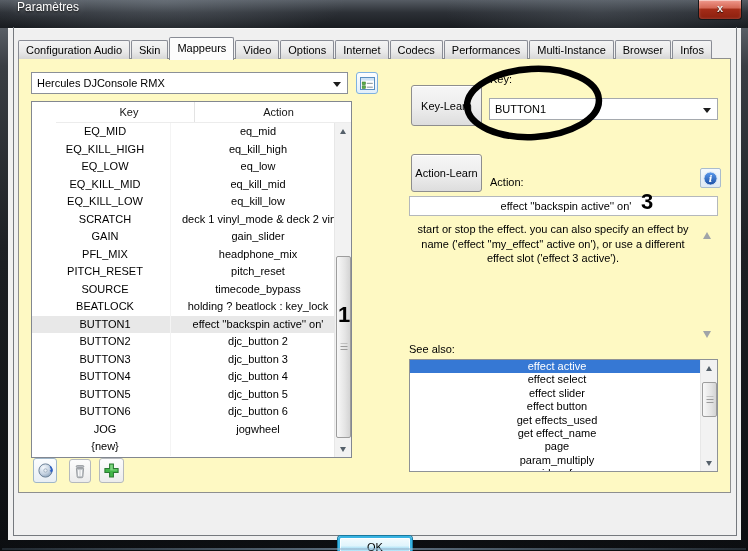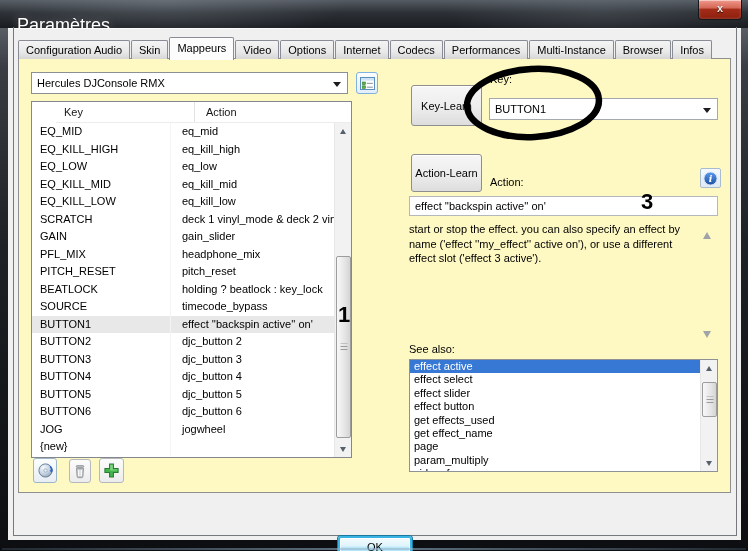--- a/index.html
+++ b/index.html
@@ -7,31 +7,31 @@
        font-family:"Liberation Sans","DejaVu Sans",sans-serif;font-size:11px;color:#000;}
   .window{position:absolute;inset:0;
     background:linear-gradient(180deg,#70767e 0%,#3a3e44 12%,#1d2024 45%,#0c0e11 100%);}
   .window::after{content:"";position:absolute;left:2px;right:2px;bottom:1px;height:2px;
     background:linear-gradient(90deg,rgba(120,150,175,.2),rgba(150,180,205,.6),rgba(120,150,175,.2));}
   
   .titlebar{position:absolute;left:0;top:0;width:748px;height:28px;
     background:radial-gradient(ellipse 260px 60px at 22% 10%,rgba(150,160,170,.28),transparent 70%),
                radial-gradient(ellipse 220px 70px at 80% 40%,rgba(130,140,150,.22),transparent 70%),
                linear-gradient(180deg,#565c64 0%,#2c3036 45%,#191c20 100%);}
-  .title-text{position:absolute;left:17px;top:15px;color:#fff;font-size:18px;
+  .title-text{position:absolute;left:17px;top:0;color:#fff;font-size:12px;
     text-shadow:0 0 10px rgba(255,255,255,.35),0 1px 2px rgba(0,0,0,.9);}
   .close-btn{position:absolute;top:0;right:6px;width:42px;height:19px;
     border:1px solid #15171a;border-top:none;border-radius:0 0 4px 4px;
     background:linear-gradient(180deg,#f0988b 0%,#d66a58 40%,#a32c18 50%,#8c1f0e 100%);
     box-shadow:inset 0 1px 0 rgba(255,255,255,.45), inset 0 0 3px rgba(255,255,255,.25);
     color:#eaeaea;text-align:center;line-height:17px;font-size:11px;font-weight:bold;
     text-shadow:0 1px 1px rgba(0,0,0,.7);cursor:pointer;}
   
   .client{position:absolute;left:8px;top:28px;right:7px;bottom:11px;background:#f0f0f0;
-    box-shadow:inset 0 1px 0 #fafafa;}
+    box-shadow:inset 0 1px 0 #fafafa;text-align:center;}
   .client .inner-edge{position:absolute;left:5px;right:4px;top:-1px;bottom:4px;
     border:1px solid #75797e;border-top:none;pointer-events:none;}
   
   .tabbar{position:absolute;left:10px;right:9px;top:9px;height:22px;display:flex;
     align-items:flex-end;z-index:3;}
   .tab{height:18px;line-height:18px;padding:0 7px;margin-right:1px;white-space:nowrap;
     border:1px solid #898c95;border-bottom:none;border-radius:2px 2px 0 0;
     background:linear-gradient(180deg,#f4f4f4 0%,#e9e9e9 60%,#d6d6d6 100%);cursor:pointer;}
   .tab.active{height:22px;line-height:20px;margin-bottom:-1px;background:#fcfcfc;z-index:4;}
   .tab-content{position:absolute;left:10px;right:10px;top:30px;bottom:47px;
@@ -204,26 +204,26 @@
             </div>
             <div class="trow">
               <span class="cell-key">PFL_MIX</span>
               <span class="cell-action">headphone_mix</span>
             </div>
             <div class="trow">
               <span class="cell-key">PITCH_RESET</span>
               <span class="cell-action">pitch_reset</span>
             </div>
             <div class="trow">
+              <span class="cell-key">SOURCE</span>
+              <span class="cell-action">timecode_bypass</span>
+            </div>
+            <div class="trow">
               <span class="cell-key">BEATLOCK</span>
               <span class="cell-action">holding ? beatlock : key_lock</span>
-            </div>
-            <div class="trow">
-              <span class="cell-key">SOURCE</span>
-              <span class="cell-action">timecode_bypass</span>
             </div>
             <div class="trow selected">
               <span class="cell-key">BUTTON1</span>
               <span class="cell-action">effect ''backspin active'' on'</span>
             </div>
             <div class="trow">
               <span class="cell-key">BUTTON2</span>
               <span class="cell-action">djc_button 2</span>
             </div>
             <div class="trow">

